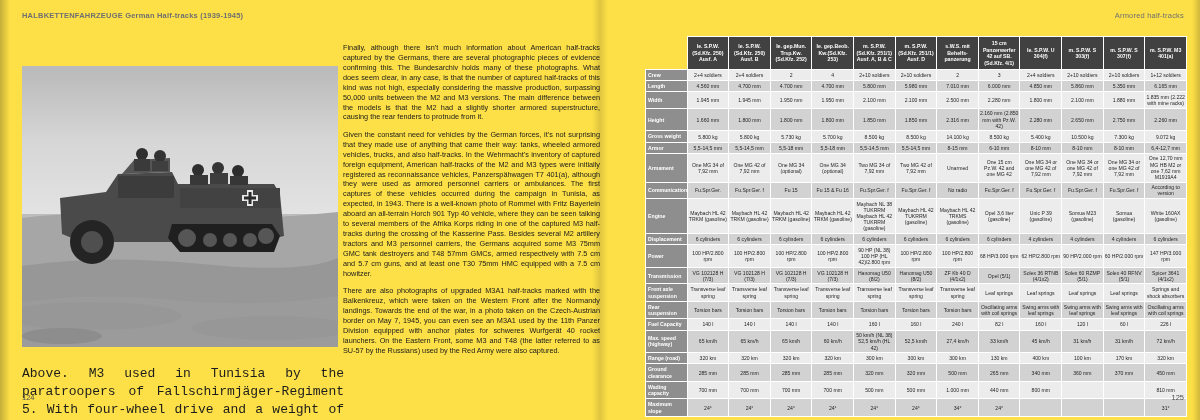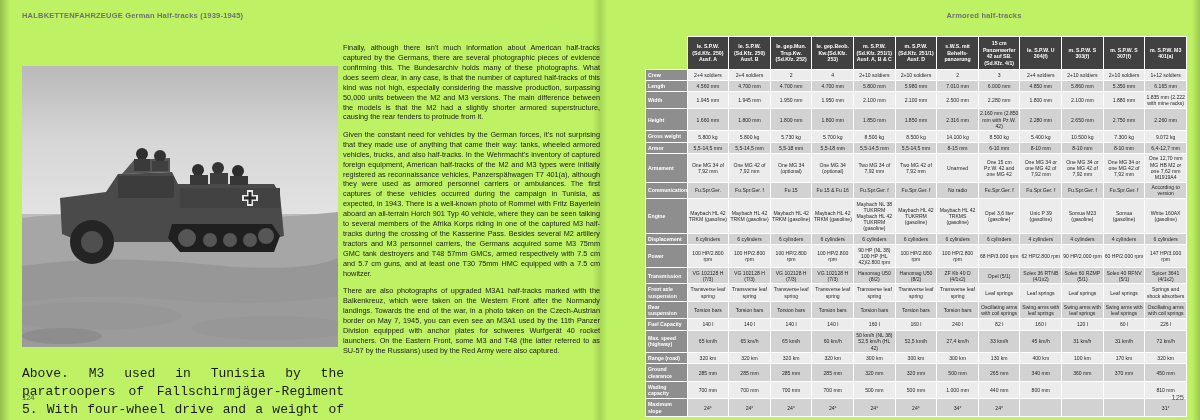--- a/index.html
+++ b/index.html
@@ -6,21 +6,21 @@
   html,body { margin:0; padding:0; }
   body {
     width:1200px; height:420px;
     font-family:"Liberation Sans", sans-serif;
     background:#e9e9e9;
     position:relative;
     overflow:hidden;
   }
   .spread {
     position:absolute; inset:0;
-    background:#bef264;
+    background:#fde047;
   }
   .edge-left {
     position:absolute; left:0; top:0; width:10px; height:100%;
     background:linear-gradient(90deg, rgba(0,0,0,0.22), rgba(0,0,0,0));
   }
   .edge-right {
     position:absolute; right:0; top:0; width:8px; height:100%;
     background:linear-gradient(270deg, rgba(0,0,0,0.18), rgba(0,0,0,0));
   }
   .gutter {
@@ -50,22 +50,22 @@
   }
   .article h2 {
     margin:0 0 9px 0; font-size:8.6px; color:#111; font-weight:bold;
   }
   .article p {
     margin:0 0 7.5px 0; font-size:7.3px; line-height:1.36;
     color:#1a1a1a; text-align:justify;
   }
   
   .rp-header {
-    position:absolute; right:16px; top:11px; width:400px; text-align:center;
-    font-size:7.5px; font-weight:bold; color:#6f6f6f; letter-spacing:0.2px;
+    position:absolute; right:16px; top:11px; width:400px; text-align:right;
+    font-size:7.5px; font-weight:normal; color:#6f6f6f; letter-spacing:0.2px;
   }
   table.specs {
     position:absolute; left:645px; top:36px; width:542px; height:360px;
     border-collapse:collapse; table-layout:fixed;
   }
   table.specs th, table.specs td {
     border:1px solid #ffffff;
     vertical-align:middle;
     overflow:hidden;
   }

